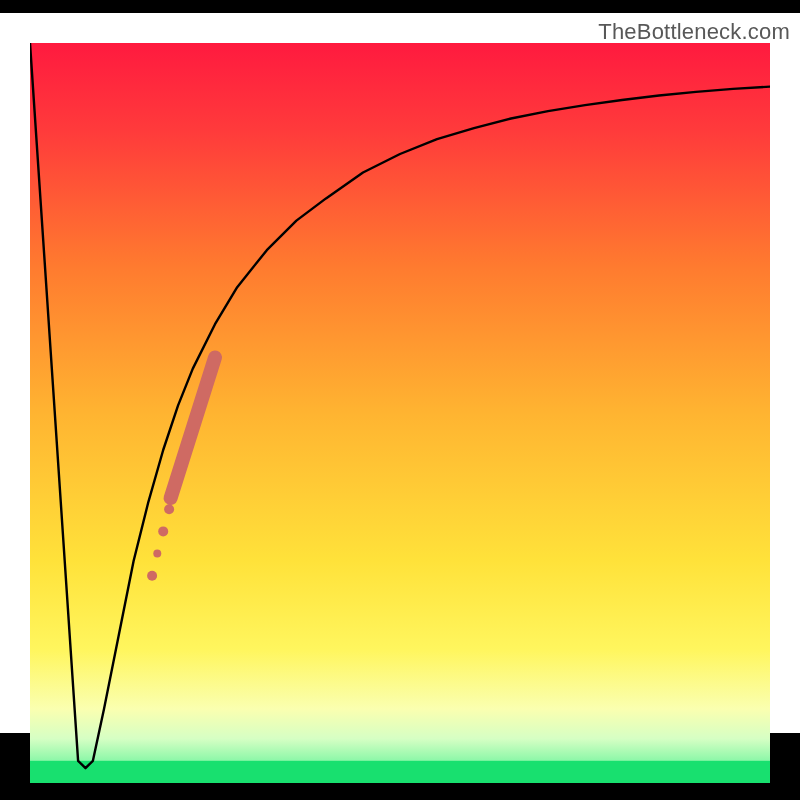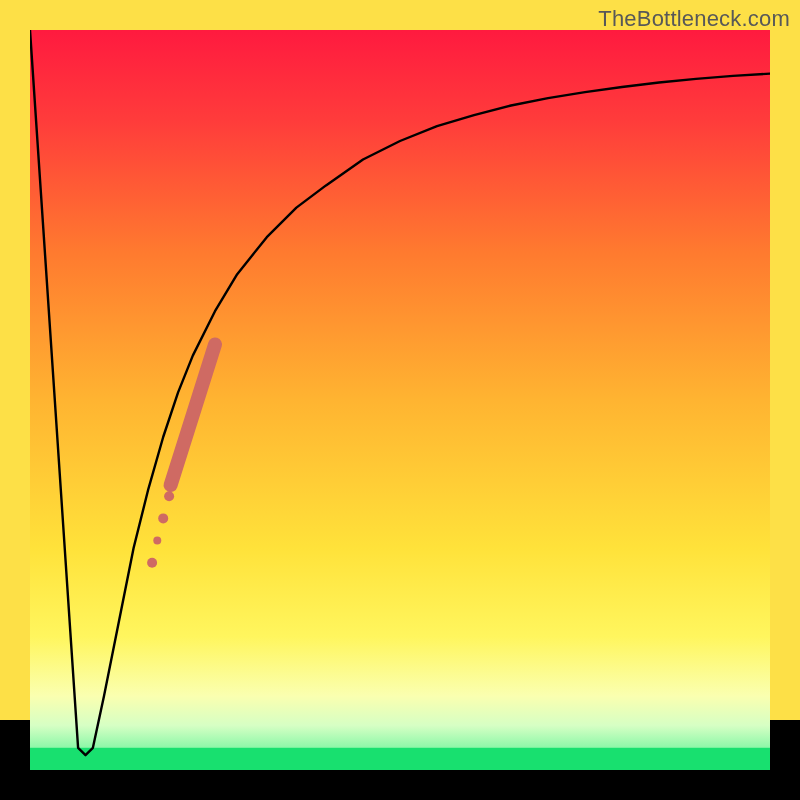--- a/index.html
+++ b/index.html
@@ -8,21 +8,22 @@
     width: 800px;
     height: 800px;
     overflow: hidden;
     background: #000;
     font-family: Arial, Helvetica, sans-serif;
   }
   .frame {
     position: relative;
     width: 800px;
     height: 720px;
-    background: #fde047;
+    background: #ffffff;
+    margin-top: 13px;
   }
   .plot {
     position: absolute;
     left: 30px;
     top: 30px;
     width: 740px;
     height: 740px;
     overflow: hidden;
   }
   .watermark {

